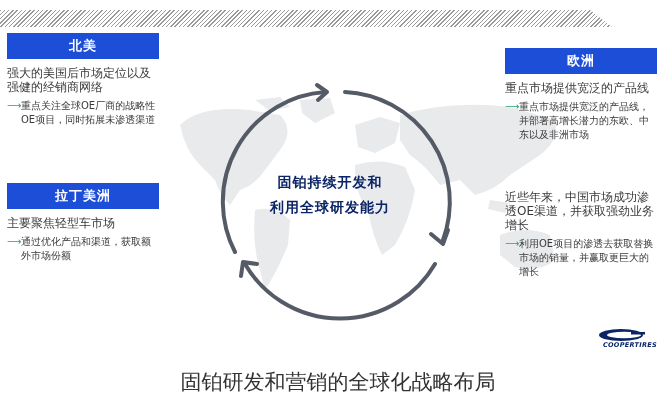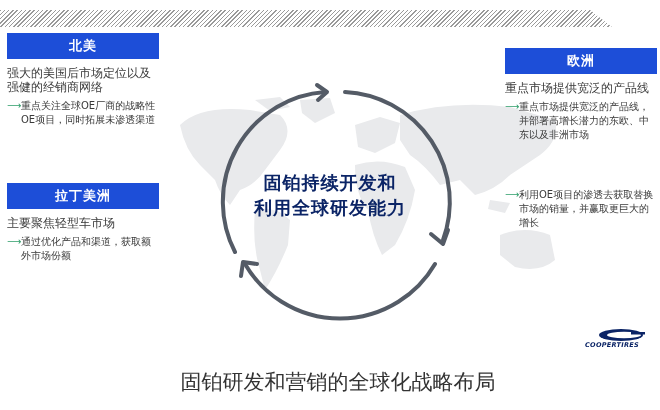--- a/index.html
+++ b/index.html
@@ -16,23 +16,23 @@
   .region .bullet { font-size:10px; line-height:14px; color:#3a3a3a; margin-top:5px;
                     display:flex; }
   .region .arrow { color:#2e9e6a; width:14px; flex:none; font-size:10px; }
   .region .btext { flex:1; }
   #na { left:7px; top:33px; }
   #la { left:7px; top:183px; }
   #eu { left:505px; top:48px; width:152px; }
   #as { left:505px; top:183px; width:152px; }
   .cycle { position:absolute; left:205px; top:82px; width:250px; height:240px; }
   .center-text { position:absolute; left:230px; top:170px; width:200px; text-align:center;
-                 color:#0b2466; font-weight:bold; font-size:18px; line-height:25px; letter-spacing:1px; }
+                 color:#0b2466; font-weight:bold; font-size:14px; line-height:25px; letter-spacing:1px; }
   .logo { position:absolute; left:585px; top:327px; width:72px; height:28px; }
-  .logo .word { position:absolute; left:0; top:14px; width:72px; text-align:left;
+  .logo .word { position:absolute; left:0; top:14px; width:72px; text-align:right;
                 font-size:6.5px; font-weight:bold; font-style:italic; color:#0b2466; letter-spacing:0.3px; }
   .footer { position:absolute; left:0; top:368px; width:660px; text-align:center;
             font-size:21px; color:#333;padding-left:8px; }
 </style>
 </head>
 <body>
 
 <div class="hatch"></div>
 
 <svg class="map" viewBox="0 0 420 200">
@@ -97,20 +97,21 @@
 <div class="region" id="eu">
   <div class="hdr">欧洲</div>
   <div class="desc">重点市场提供宽泛的产品线</div>
   <div class="bullet">
     <span class="arrow">⟶</span>
     <span class="btext">重点市场提供宽泛的产品线，并部署高增长潜力的东欧、中东以及非洲市场</span>
   </div>
 </div>
 
 <div class="region" id="as">
+  <div class="desc">近些年来，中国市场成功渗透OE渠道，并获取强劲业务增长</div>
   <div class="bullet">
     <span class="arrow">⟶</span>
     <span class="btext">利用OE项目的渗透去获取替换市场的销量，并赢取更巨大的增长</span>
   </div>
 </div>
 
 <div class="logo">
   <svg width="72" height="16" viewBox="0 0 72 16" style="position:absolute;left:0;top:0">
     <ellipse cx="36" cy="8" rx="22" ry="6" fill="#0b2466"></ellipse>
     <ellipse cx="39" cy="8" rx="17" ry="3.2" fill="#ffffff"></ellipse>

